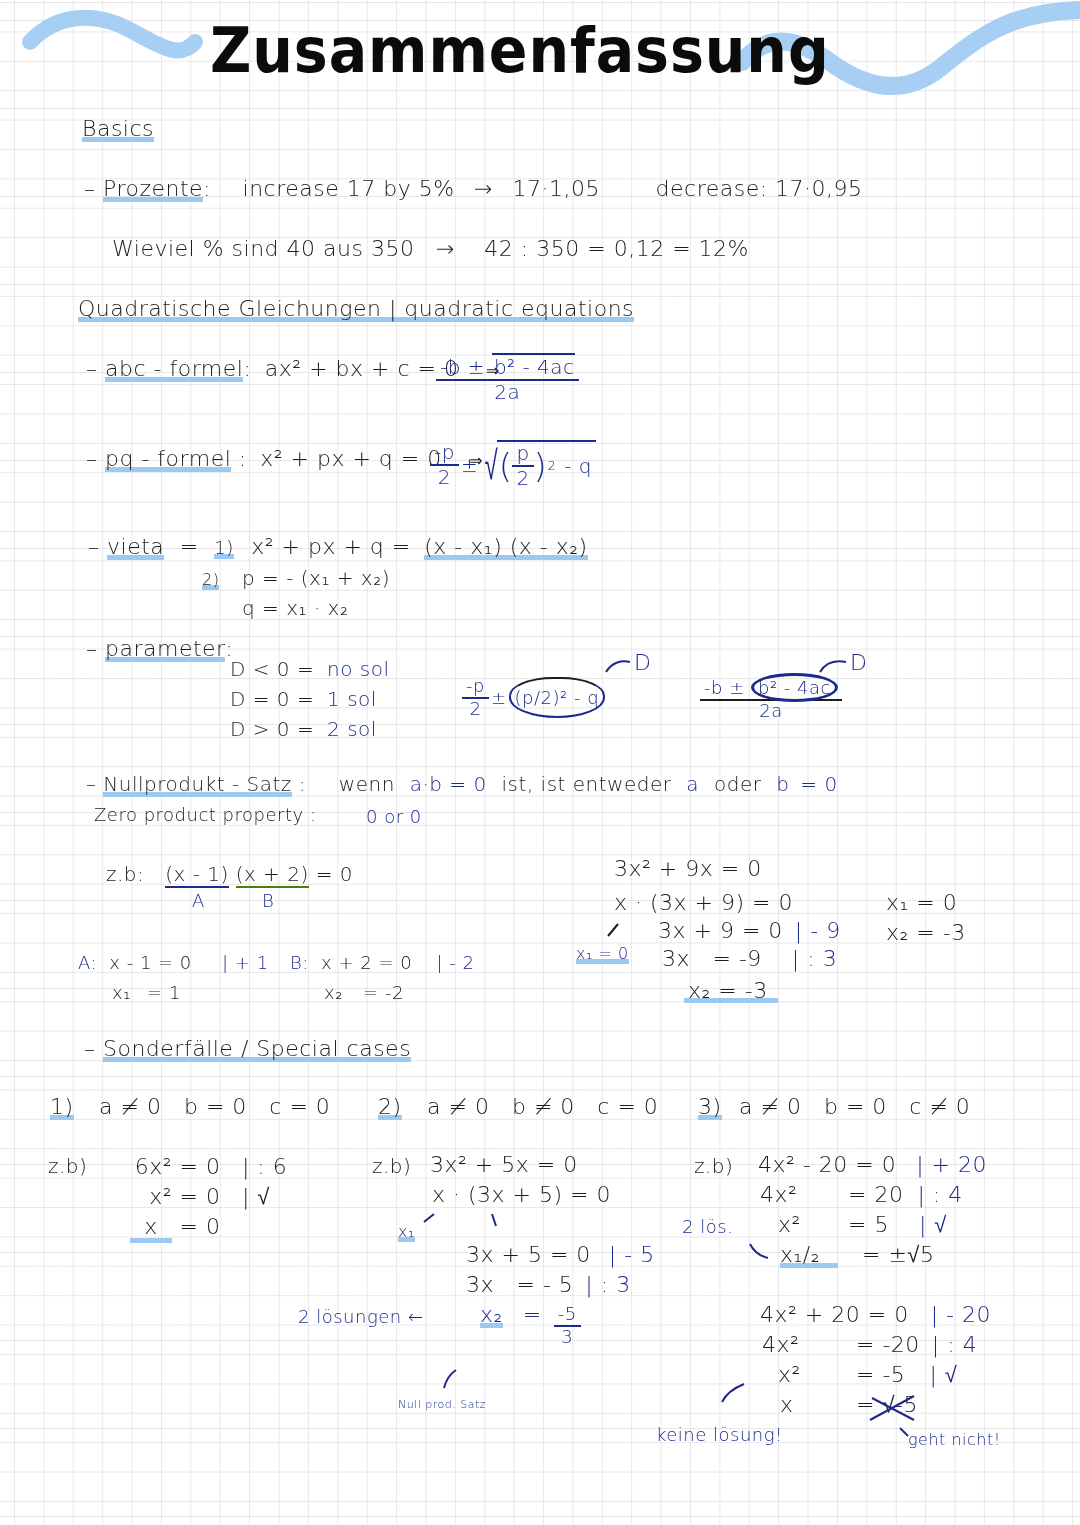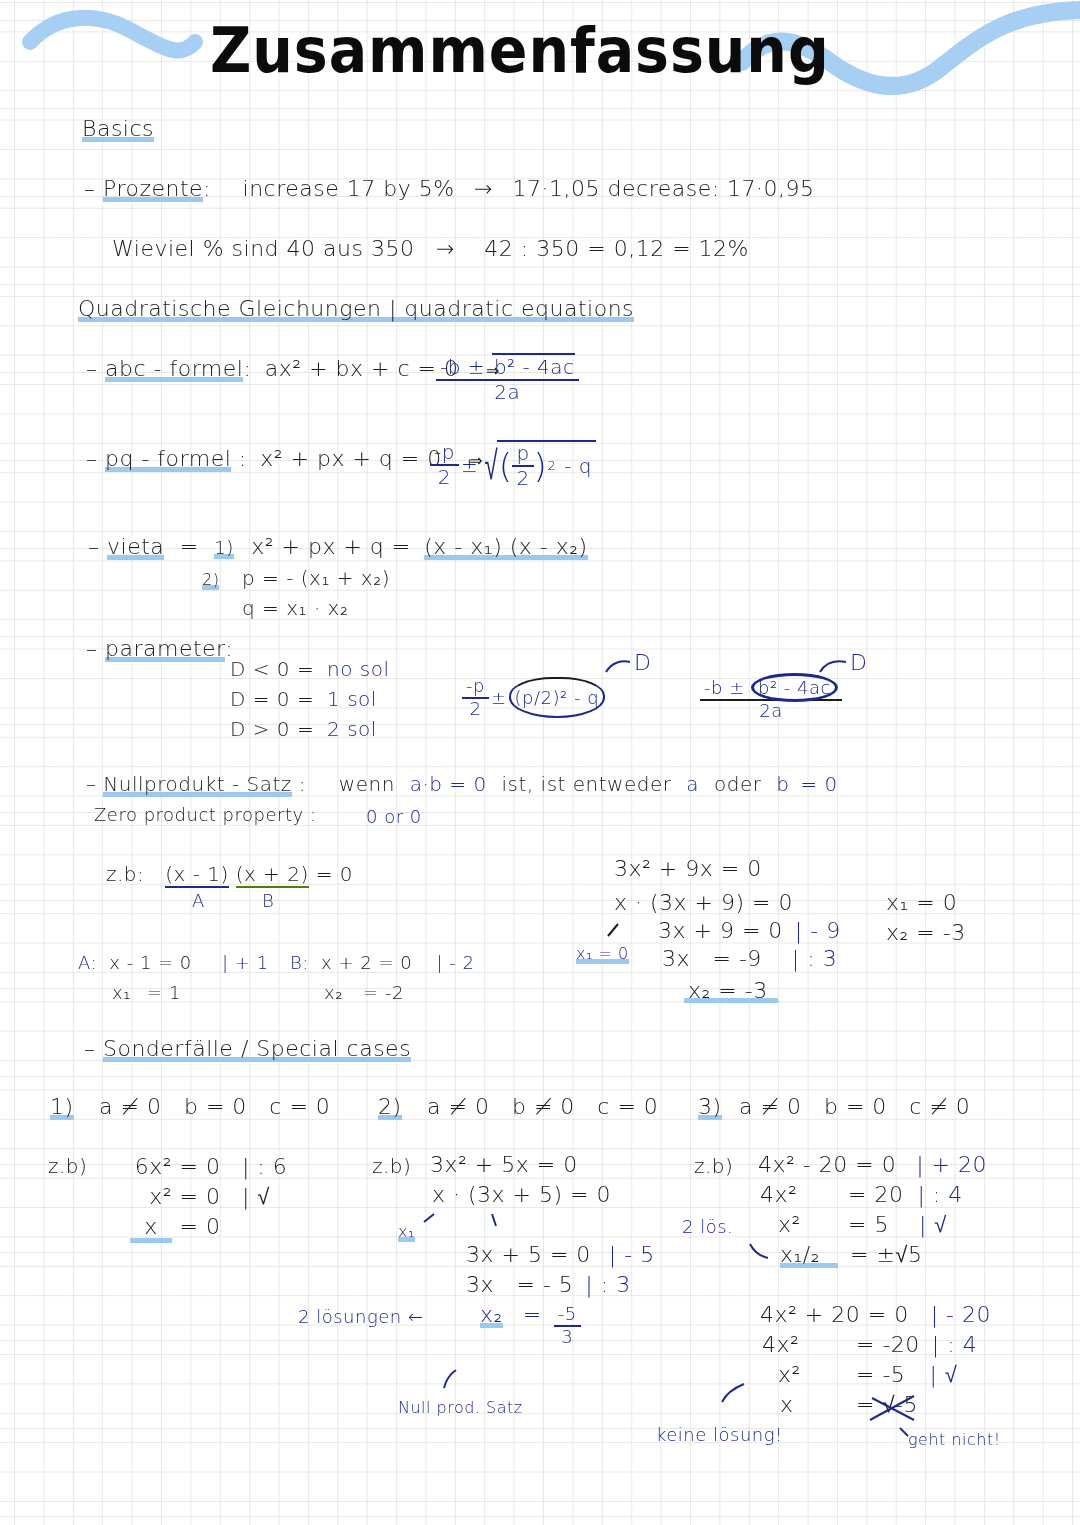--- a/index.html
+++ b/index.html
@@ -17,21 +17,21 @@
   }
   .abs { position: absolute; white-space: nowrap; }
   .hw { font-family: "DejaVu Sans", sans-serif; font-weight: 300; letter-spacing: 0.5px; }
   .blk { color: #1c1c1c; }
   .blu { color: #1c2a8a; }
   .hl { background: linear-gradient(to top, transparent 0px, #9cc9f0 0px, #9cc9f0 5px, transparent 5px); padding-bottom: 1px; }
   .f22 { font-size: 22px; }
   .f20 { font-size: 20px; }
   .f18 { font-size: 18px; }
   .f16 { font-size: 16px; }
-  .f14 { font-size: 16px; }
+  .f14 { font-size: 11px; }
   sup { font-size: 60%; vertical-align: 0.6em; line-height: 0; }
   .title {
     font-family: "DejaVu Sans", sans-serif; font-weight: 700; font-size: 62px;
     letter-spacing: 1px; color: #0b0b0b; transform: scaleX(0.92); transform-origin: left;
   }
   .frac { display: inline-flex; flex-direction: column; align-items: center; vertical-align: middle; }
   .frac .num { border-bottom: 2px solid #1c2a8a; padding: 0 4px; line-height: 1.15; }
   .frac .den { line-height: 1.15; }
   .sqrt { border-top: 2px solid currentColor; padding-left: 2px; }
   .circle { border: 2.5px solid #1c2a8a; border-radius: 50%; }
@@ -48,21 +48,21 @@
 <div class="abs title" style="left:210px;top:14px;">Zusammenfassung</div>
 
 <div class="abs hw f22 blk hl" style="left:82px;top:116px;">Basics</div>
 
 <div class="abs hw f22 blk" style="left:84px;top:176px;">
   <span>– </span>
   <span class="hl">Prozente</span><span>:</span>
   <span style="margin-left:24px">increase 17 by 5%</span>
   <span style="margin-left:12px">→</span>
   <span style="margin-left:12px">17·1,05</span>
-  <span style="">decrease: 17·0,95</span>
+  <span style="margin-left:48px">decrease: 17·0,95</span>
 </div>
 
 <div class="abs hw f22 blk" style="left:112px;top:236px;">
   <span>Wieviel % sind 40 aus 350</span>
   <span style="margin-left:14px">→</span>
   <span style="margin-left:22px">42 : 350 = 0,12 = 12%</span>
 </div>
 
 <div class="abs hw f22 blk hl" style="left:78px;top:296px;">Quadratische Gleichungen | quadratic equations</div>
 
@@ -242,21 +242,21 @@
 <div class="abs hw f18 blu" style="left:298px;top:1306px;">2 lösungen ←</div>
 <svg style="left:440px;top:1368px" width="20" height="24">
     <path d="M16 2 C 10 6, 6 12, 4 20" stroke="#1c2a8a" stroke-width="2" fill="none"></path>
   </svg>
 <div class="abs hw f14 blu" style="left:398px;top:1398px;">Null prod. Satz</div>
 
 <div class="abs hw f20 blk" style="left:694px;top:1154px;">z.b)</div>
 <div class="abs hw f22 blk" style="left:758px;top:1152px;"><span>4x² - 20 = 0</span><span class="blu" style="margin-left:20px">| + 20</span></div>
 <div class="abs hw f22 blk" style="left:760px;top:1182px;"><span style="display:inline-block;width:88px">4x²</span><span>= 20</span><span class="blu" style="margin-left:14px">| : 4</span></div>
 <div class="abs hw f22 blk" style="left:778px;top:1212px;"><span style="display:inline-block;width:70px">x²</span><span>= 5</span><span class="blu" style="margin-left:30px">| √</span></div>
-<div class="abs hw f22 blk" style="left:780px;top:1242px;"><span class="hl" style="display:inline-block;width:58px;margin-right:12px">x₁/₂</span><span>= ±√5</span></div>
+<div class="abs hw f22 blk" style="left:780px;top:1242px;"><span class="hl" style="display:inline-block;width:58px;margin-right:24px">x₁/₂</span><span>= ±√5</span></div>
 <div class="abs hw f18 blu" style="left:682px;top:1216px;">2 lös.</div>
 <svg style="left:748px;top:1242px" width="22" height="20">
     <path d="M2 2 C 6 10, 12 14, 20 16" stroke="#1c2a8a" stroke-width="2" fill="none"></path>
   </svg>
 
 <div class="abs hw f22 blk" style="left:760px;top:1302px;"><span>4x² + 20 = 0</span><span class="blu" style="margin-left:22px">| - 20</span></div>
 <div class="abs hw f22 blk" style="left:762px;top:1332px;"><span style="display:inline-block;width:94px">4x²</span><span>= -20</span><span class="blu" style="margin-left:12px">| : 4</span></div>
 <div class="abs hw f22 blk" style="left:778px;top:1362px;"><span style="display:inline-block;width:78px">x²</span><span>= -5</span><span class="blu" style="margin-left:24px">| √</span></div>
 <div class="abs hw f22 blk" style="left:780px;top:1392px;"><span style="display:inline-block;width:76px">x</span><span>= √-5</span></div>
 <svg style="left:868px;top:1394px" width="50" height="28">

